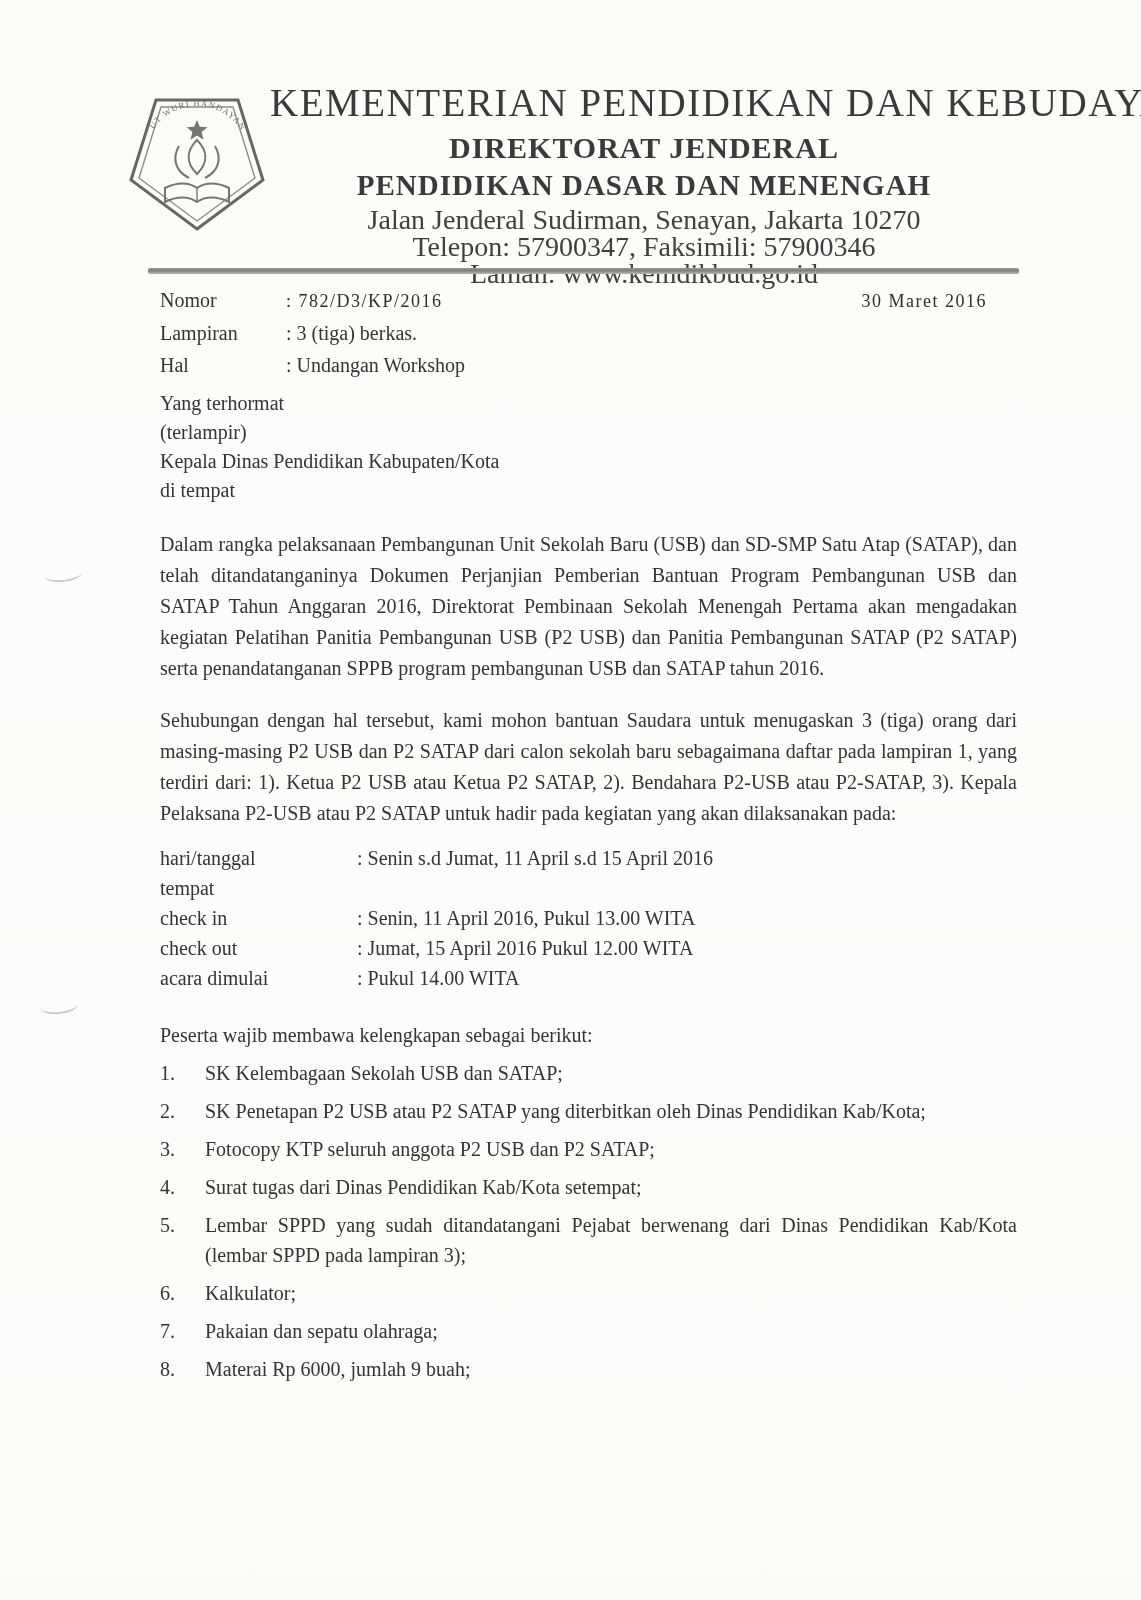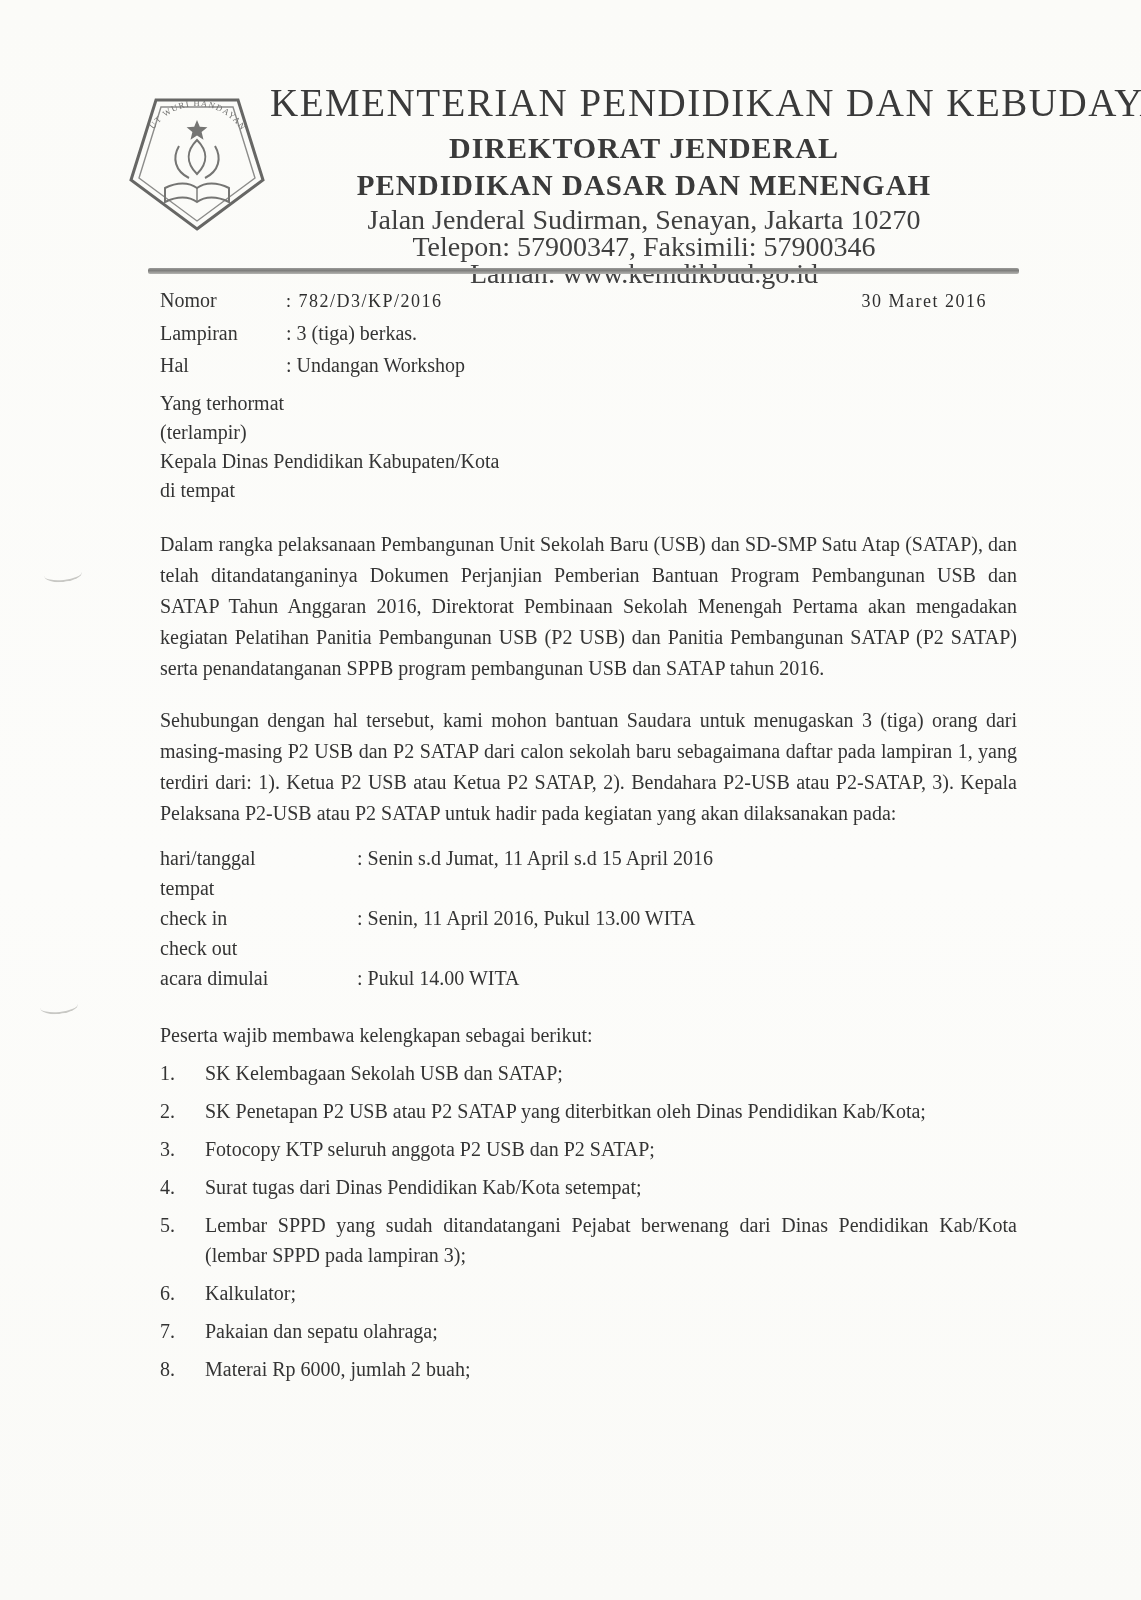--- a/index.html
+++ b/index.html
@@ -145,20 +145,23 @@
         <div class="sched-label">tempat</div>
       </div>
       <div class="sched-row">
         <div class="sched-label">check in</div>
         <div class="sched-lines">
             <div>: Senin, 11 April 2016, Pukul 13.00 WITA</div>
           </div>
       </div>
       <div class="sched-row">
         <div class="sched-label">check out</div>
+        <div class="sched-lines">
+            <div>: Jumat, 15 April 2016 Pukul 12.00 WITA</div>
+          </div>
       </div>
       <div class="sched-row">
         <div class="sched-label">acara dimulai</div>
         <div class="sched-lines">
             <div>: Pukul 14.00 WITA</div>
           </div>
       </div>
     </div>
 
     <div class="req-intro">Peserta wajib membawa kelengkapan sebagai berikut:</div>
@@ -186,18 +189,18 @@
       <div class="req-item">
         <div class="req-num">6.</div>
         <div class="req-text">Kalkulator;</div>
       </div>
       <div class="req-item">
         <div class="req-num">7.</div>
         <div class="req-text">Pakaian dan sepatu olahraga;</div>
       </div>
       <div class="req-item">
         <div class="req-num">8.</div>
-        <div class="req-text">Materai Rp 6000, jumlah 2 buah;</div>
+        <div class="req-text">Materai Rp 6000, jumlah 9 buah;</div>
       </div>
     </div>
 
   </div>
 </div>
 
 </body></html>

